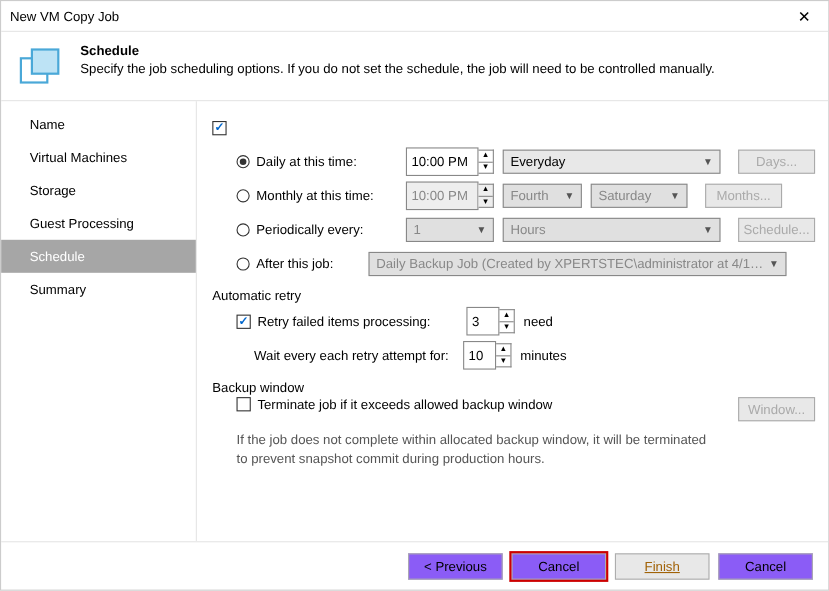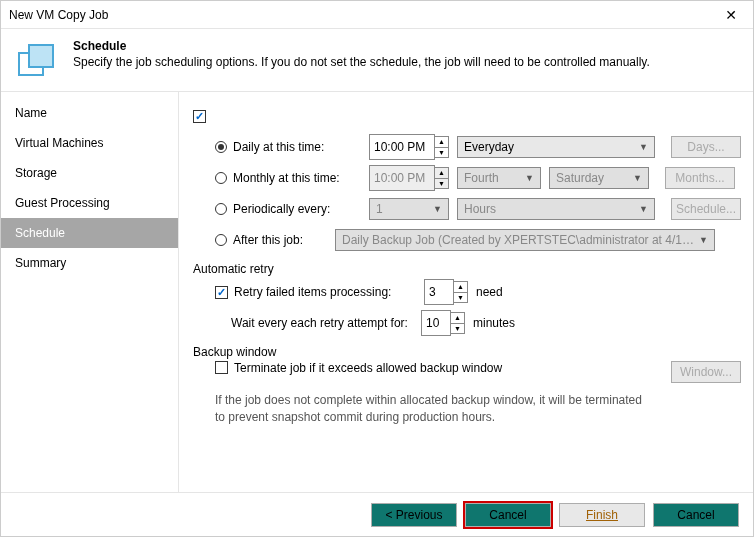--- a/index.html
+++ b/index.html
@@ -36,21 +36,21 @@
   .body {
     display: flex;
     height: 400px;
   }
   .sidebar {
     width: 185px;
     border-right: 1px solid #e5e5e5;
     padding-top: 6px;
   }
   .sidebar-item {
-    padding: 8px 14px;
+    padding: 8px 26px;
     cursor: pointer;
   }
   .sidebar-item.active {
     background: #a6a6a6;
     color: #fff;
   }
   .main {
     flex: 1;
     padding: 10px 12px 10px 14px;
   }
@@ -110,21 +110,21 @@
     height: 44px;
     display: flex;
     align-items: center;
     justify-content: flex-end;
     padding-right: 14px;
     gap: 8px;
   }
   .btn {
     width: 86px; height: 24px;
     border: 1px solid #adadad;
-    background: #0f766e;
+    background: #8b5cf6;
     display: inline-flex; align-items: center; justify-content: center;
     font-size: 12px;
     cursor: pointer;
   }
   .btn.disabled { color: #a16207; cursor: default; background:#e8e8e8;text-decoration:underline; }
   .btn.highlight { outline: 2px solid #c00; outline-offset: 0; }
 </style>
 </head>
 <body>
 
@@ -178,26 +178,26 @@
 
     <div class="row indent1">
       <span class="radio"></span>
       <span class="opt-label">Monthly at this time:</span>
       <span class="timebox disabled">10:00 PM</span>
       <span class="spin disabled">
           <span>▲</span>
           <span>▼</span>
         </span>
       <span class="gap"></span>
-      <span class="combo disabled" style="width:84px">
+      <span class="combo disabled" style="width:72px">
         <span>Fourth</span>
         <span class="caret">▼</span>
       </span>
       <span class="gap"></span>
-      <span class="combo disabled" style="width:100px">
+      <span class="combo disabled" style="width:88px">
         <span>Saturday</span>
         <span class="caret">▼</span>
       </span>
       <span class="btn-sm disabled">Months...</span>
     </div>
 
     <div class="row indent1">
       <span class="radio"></span>
       <span class="opt-label">Periodically every:</span>
       <span class="combo disabled" style="width:80px">

